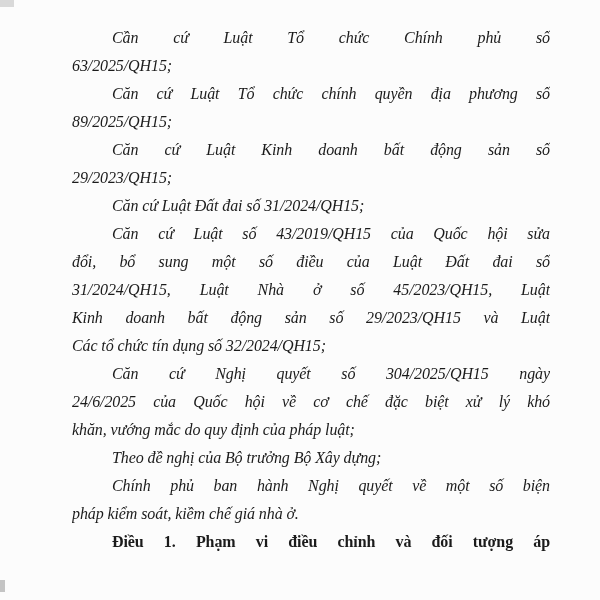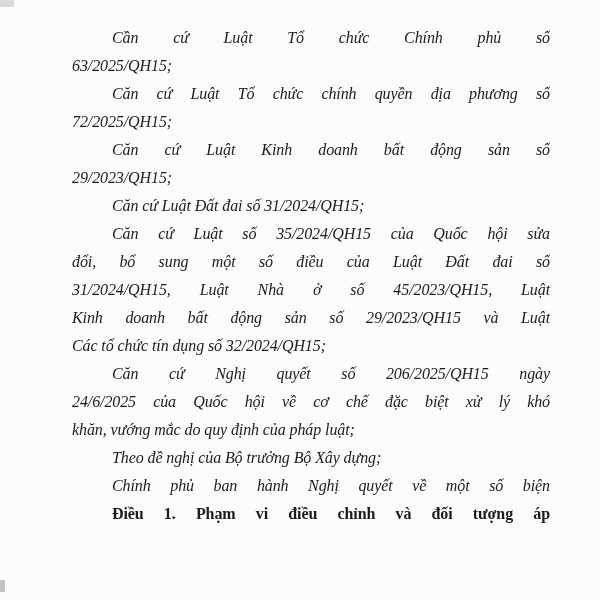--- a/index.html
+++ b/index.html
@@ -65,48 +65,49 @@
 <body>
 
 <div class="page">
   <div>
       <div class="para">
         <div class="line indent stretch">Cần cứ Luật Tổ chức Chính phủ số</div>
         <div class="line">63/2025/QH15;</div>
       </div>
       <div class="para">
         <div class="line indent stretch">Căn cứ Luật Tổ chức chính quyền địa phương số</div>
-        <div class="line">72/2025/QH15;</div>
+        <div class="line">89/2025/QH15;</div>
       </div>
       <div class="para">
         <div class="line indent stretch">Căn cứ Luật Kinh doanh bất động sản số</div>
         <div class="line">29/2023/QH15;</div>
       </div>
       <div class="para">
         <div class="line indent">Căn cứ Luật Đất đai số 31/2024/QH15;</div>
       </div>
       <div class="para">
       </div>
       <div class="para">
-        <div class="line indent stretch">Căn cứ Luật số 35/2024/QH15 của Quốc hội sửa</div>
+        <div class="line indent stretch">Căn cứ Luật số 43/2019/QH15 của Quốc hội sửa</div>
         <div class="line stretch">đổi, bổ sung một số điều của Luật Đất đai số</div>
         <div class="line stretch">31/2024/QH15, Luật Nhà ở số 45/2023/QH15, Luật</div>
         <div class="line stretch">Kinh doanh bất động sản số 29/2023/QH15 và Luật</div>
         <div class="line">Các tổ chức tín dụng số 32/2024/QH15;</div>
       </div>
       <div class="para">
-        <div class="line indent stretch">Căn cứ Nghị quyết số 206/2025/QH15 ngày</div>
+        <div class="line indent stretch">Căn cứ Nghị quyết số 304/2025/QH15 ngày</div>
         <div class="line stretch">24/6/2025 của Quốc hội về cơ chế đặc biệt xử lý khó</div>
         <div class="line">khăn, vướng mắc do quy định của pháp luật;</div>
       </div>
       <div class="para">
         <div class="line indent">Theo đề nghị của Bộ trưởng Bộ Xây dựng;</div>
       </div>
       <div class="para">
         <div class="line indent stretch">Chính phủ ban hành Nghị quyết về một số biện</div>
+        <div class="line">pháp kiểm soát, kiềm chế giá nhà ở.</div>
       </div>
       <div class="para bold">
         <div class="line indent stretch">Điều 1. Phạm vi điều chỉnh và đối tượng áp</div>
       </div>
     </div>
 </div>
 <div class="artifact tl"></div>
 <div class="artifact bl"></div>
 
 </body></html>

